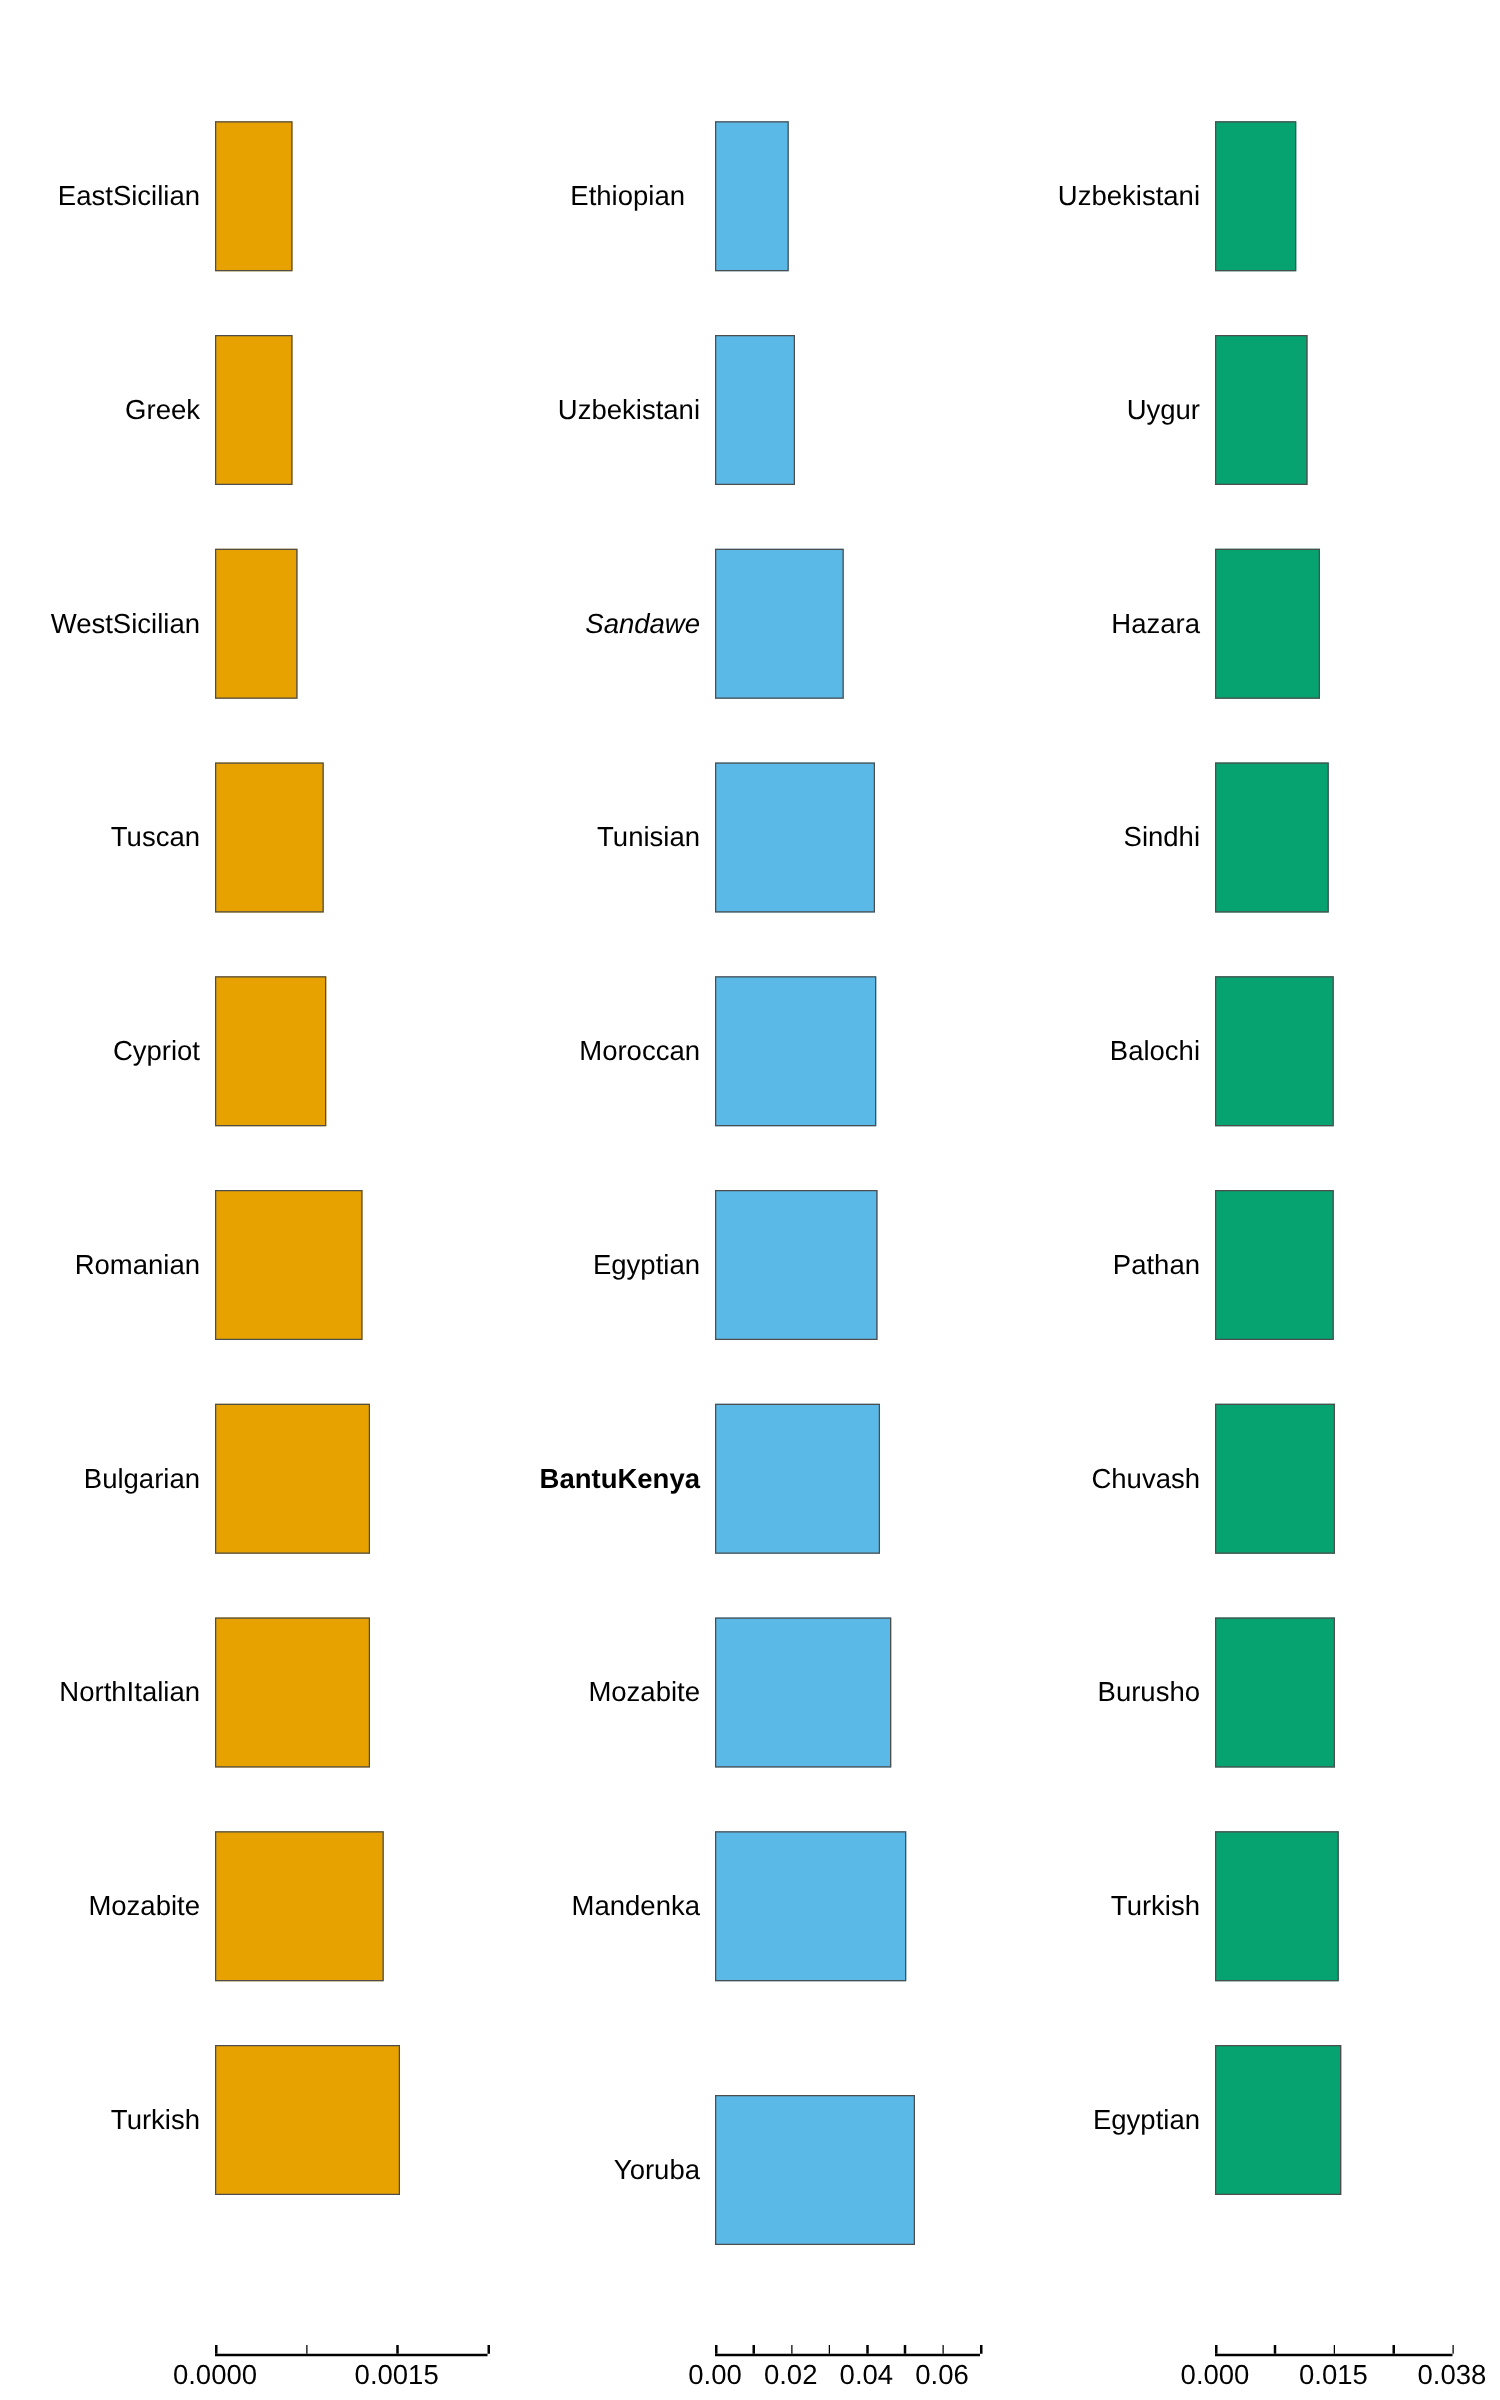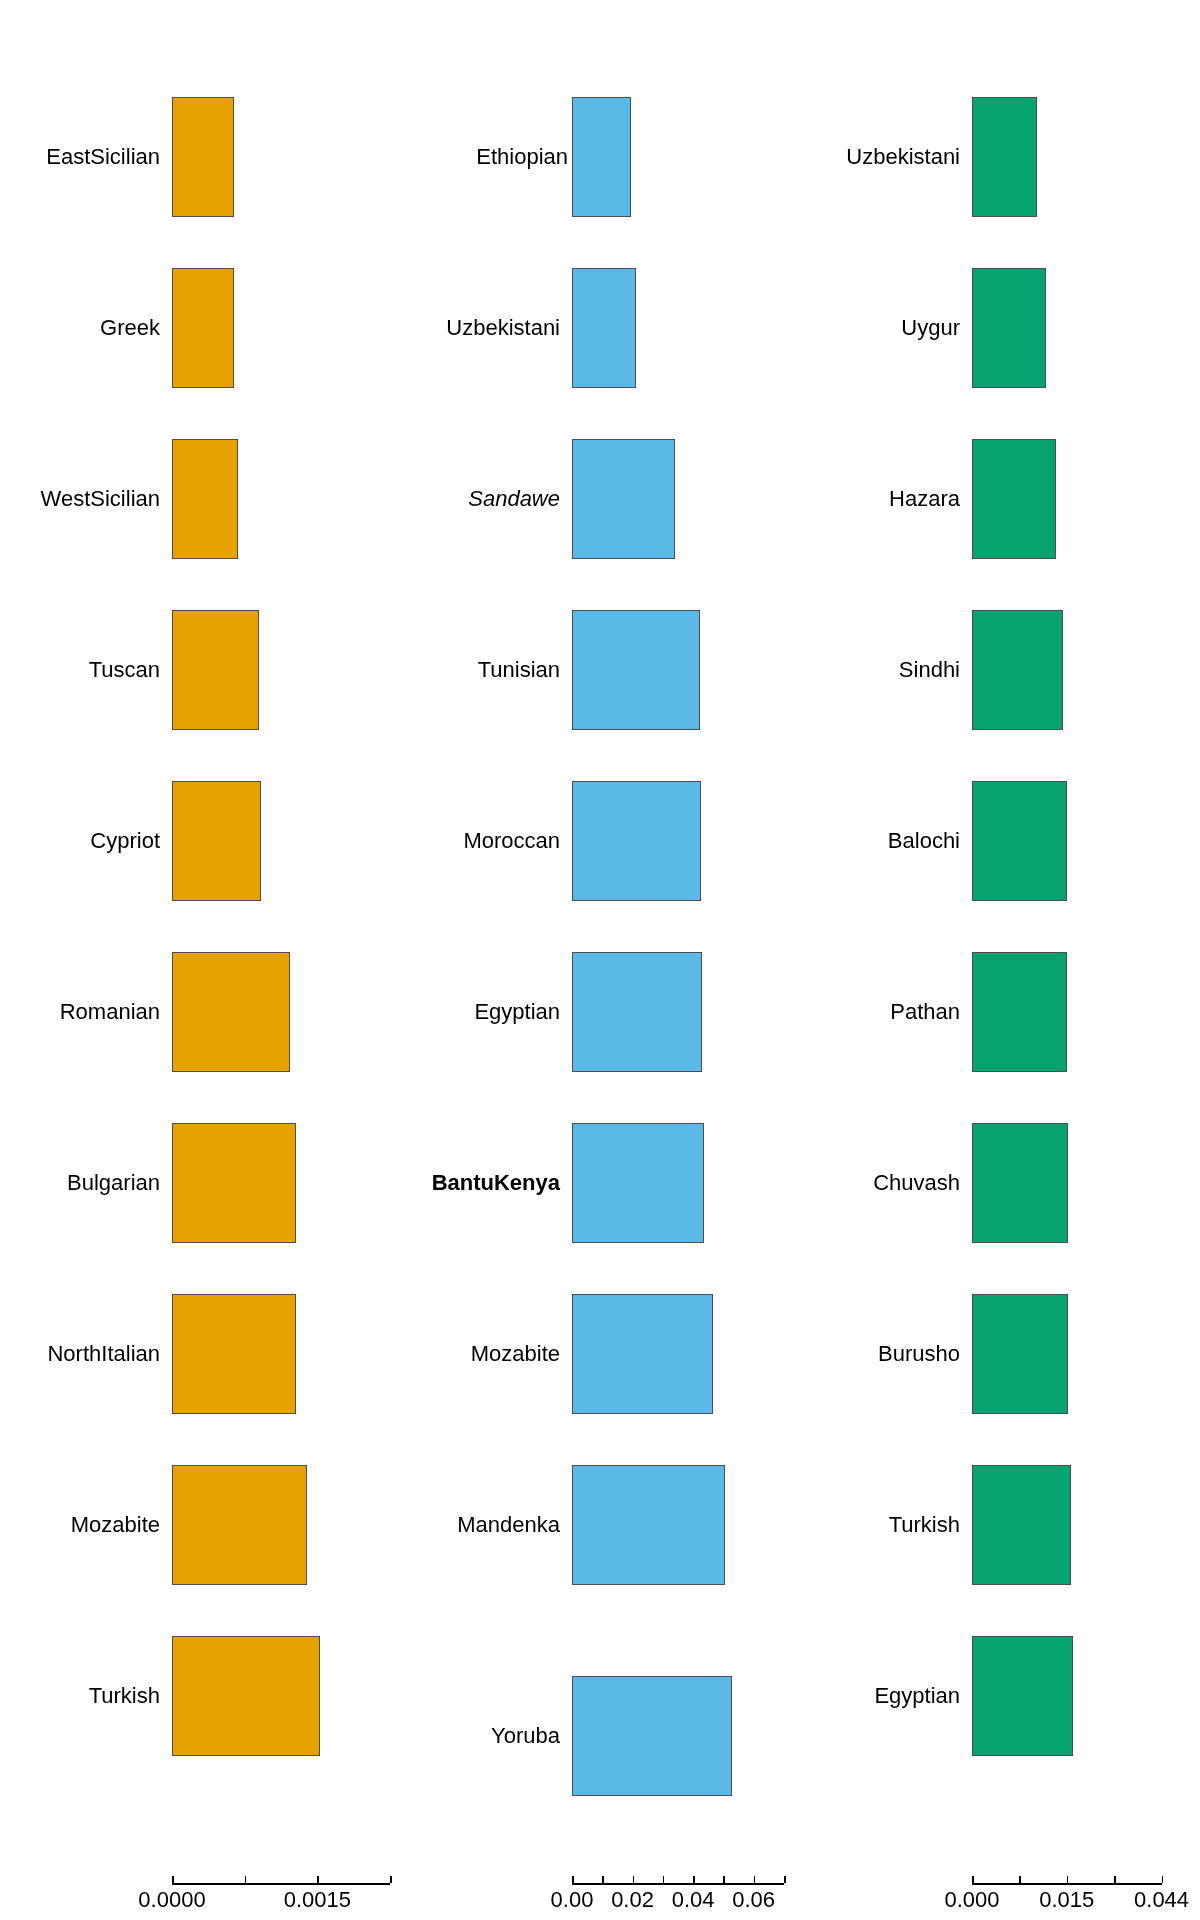--- a/index.html
+++ b/index.html
@@ -147,21 +147,21 @@
         <div class="axis-tick" style="left: 317.333px;"></div>
         <div class="axis-tick" style="left: 244.667px;"></div>
         <div class="axis-tick" style="left: 390px;"></div>
         <div class="axis-ticklabel" style="left: 172px;">0.0000</div>
         <div class="axis-ticklabel" style="left: 317.333px;">0.0015</div>
       </div>
     </div>
     <div class="panel" id="panel-1" style="left: 400px; width: 400px;">
       <div class="plot-area">
         <div class="bar-row" style="top: 97px; height: 120px;">
-          <div class="bar-label" style="right: 232px; text-align: center;">Ethiopian</div>
+          <div class="bar-label" style="right: 252px; text-align: center;">Ethiopian</div>
           <div class="bar" title="Ethiopian: 0.0195" style="left: 172px; width: 59.0417px; background: rgb(91, 185, 232); border-color: rgb(77, 77, 77);"></div>
         </div>
         <div class="bar-row" style="top: 268px; height: 120px;">
           <div class="bar-label" style="right: 240px;">Uzbekistani</div>
           <div class="bar" title="EthiopianJew: 0.021" style="left: 172px; width: 63.5833px; background: rgb(91, 185, 232); border-color: rgb(77, 77, 77);"></div>
         </div>
         <div class="bar-row" style="top: 439px; height: 120px; font-style: italic;">
           <div class="bar-label" style="right: 240px;">Sandawe</div>
           <div class="bar" title="Sandawe: 0.0339" style="left: 172px; width: 102.642px; background: rgb(91, 185, 232); border-color: rgb(77, 77, 77);"></div>
         </div>
@@ -255,16 +255,16 @@
       </div>
       <div class="axis" style="left: 0px; top: 1883px; width: 400px;">
         <div class="axis-line" style="left: 172px; width: 189.565px;"></div>
         <div class="axis-tick" style="left: 172px;"></div>
         <div class="axis-tick" style="left: 266.783px;"></div>
         <div class="axis-tick" style="left: 361.565px;"></div>
         <div class="axis-tick" style="left: 219.391px;"></div>
         <div class="axis-tick" style="left: 314.174px;"></div>
         <div class="axis-ticklabel" style="left: 172px;">0.000</div>
         <div class="axis-ticklabel" style="left: 266.783px;">0.015</div>
-        <div class="axis-ticklabel" style="left: 361.565px;">0.044</div>
+        <div class="axis-ticklabel" style="left: 361.565px;">0.038</div>
       </div>
     </div>
   </div>
 
 </body></html>

